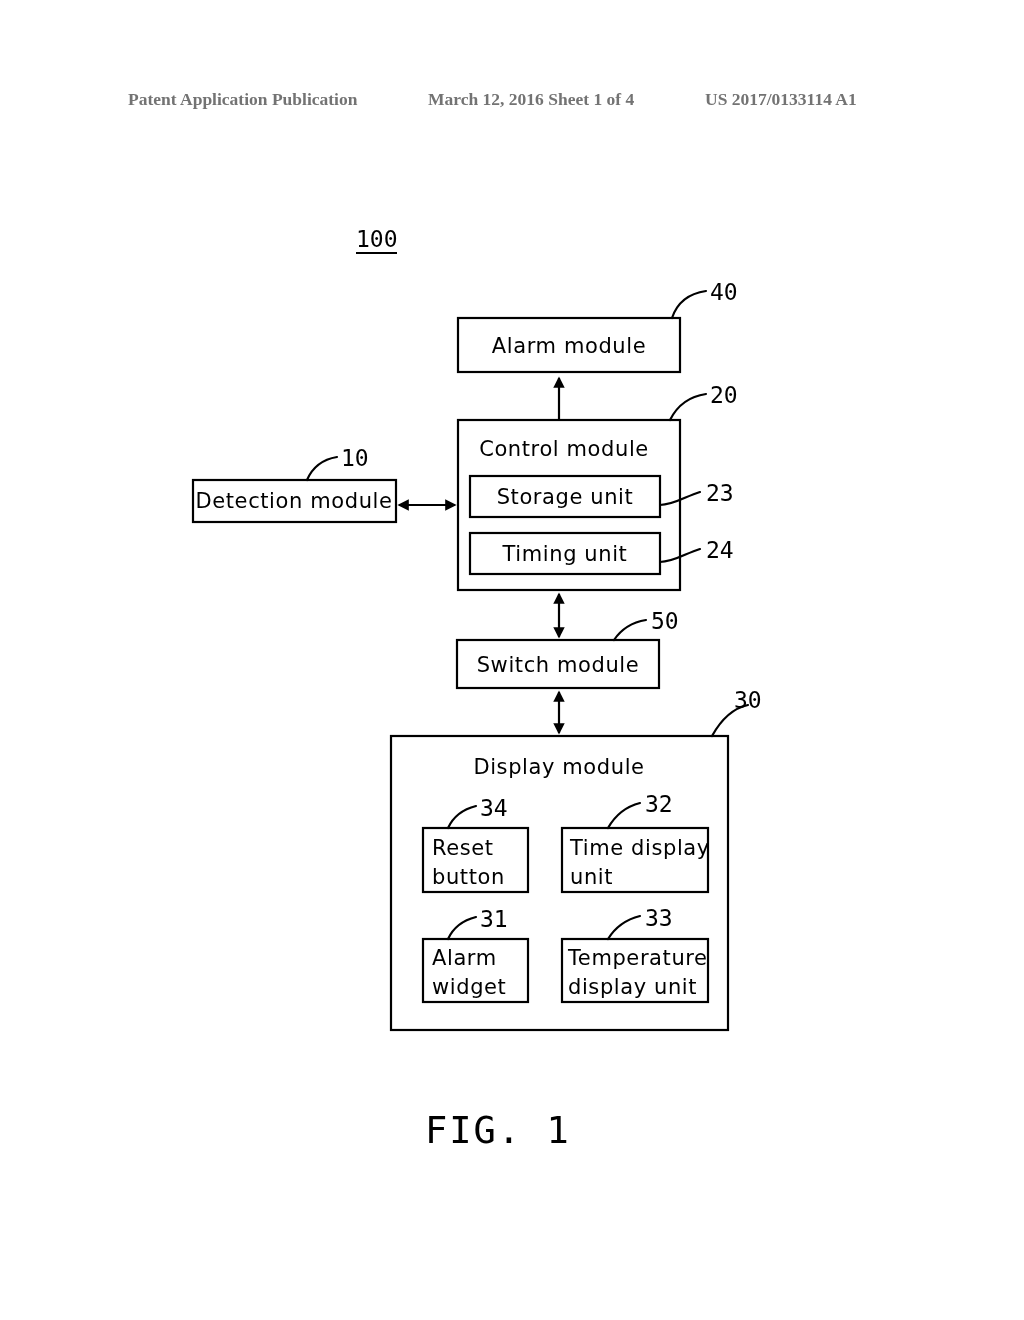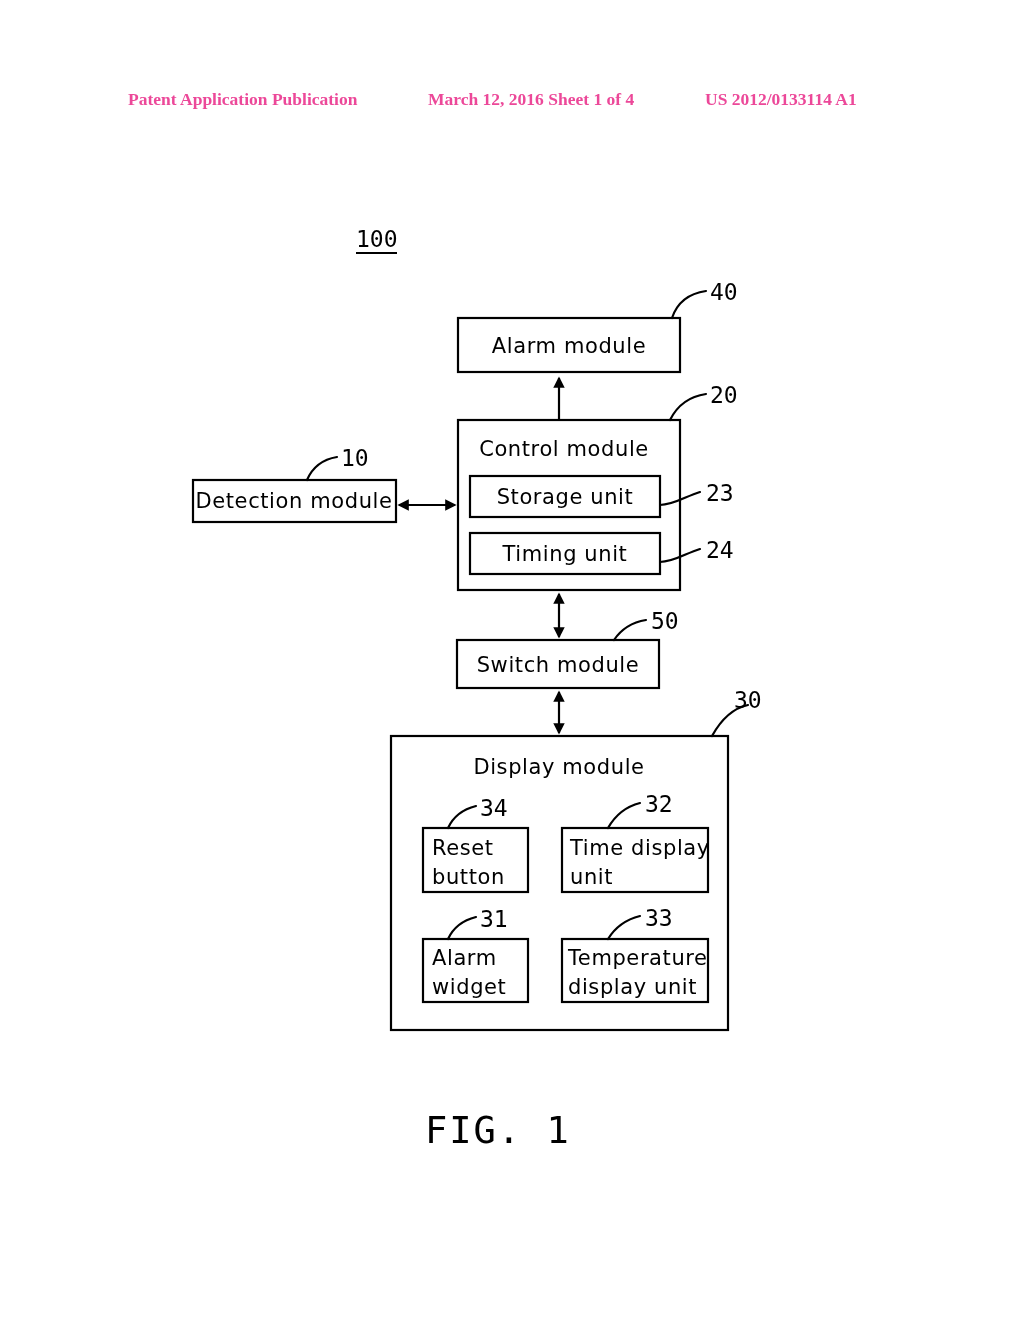--- a/index.html
+++ b/index.html
@@ -20,21 +20,21 @@
     width: 1024px;
     height: 1320px;
     background: #ffffff;
   }
   .hdr {
     position: absolute;
     top: 89px;
     font-family: "Liberation Serif", serif;
     font-weight: bold;
     font-size: 17.5px;
-    color: #ec4899;
+    color: #737373;
     white-space: nowrap;
     letter-spacing: 0px;
   }
   #hdr-left  { left: 128px; }
   #hdr-mid   { left: 428px; }
   #hdr-right { left: 705px; }
 
   svg#fig {
     position: absolute;
     left: 0;
@@ -83,21 +83,21 @@
     letter-spacing: 2px;
   }
 </style>
 </head>
 <body>
 
 <div id="sheet">
 
   <div class="hdr" id="hdr-left">Patent Application Publication</div>
   <div class="hdr" id="hdr-mid">March 12, 2016  Sheet 1 of 4</div>
-  <div class="hdr" id="hdr-right">US 2012/0133114 A1</div>
+  <div class="hdr" id="hdr-right">US 2017/0133114 A1</div>
 
   <svg id="fig" viewBox="0 0 1024 1320">
     <defs>
       <marker id="arrHead" viewBox="0 0 10 10" refX="8.6" refY="5" markerWidth="5.2" markerHeight="5.2" orient="auto-start-reverse">
         <path d="M 0 0 L 10 5 L 0 10 z" fill="#000000"></path>
       </marker>
     </defs>
 
     <text class="topref" x="356" y="247">100</text>
     <line class="conn" x1="356" y1="253" x2="397" y2="253" stroke-width="2.6"></line>

